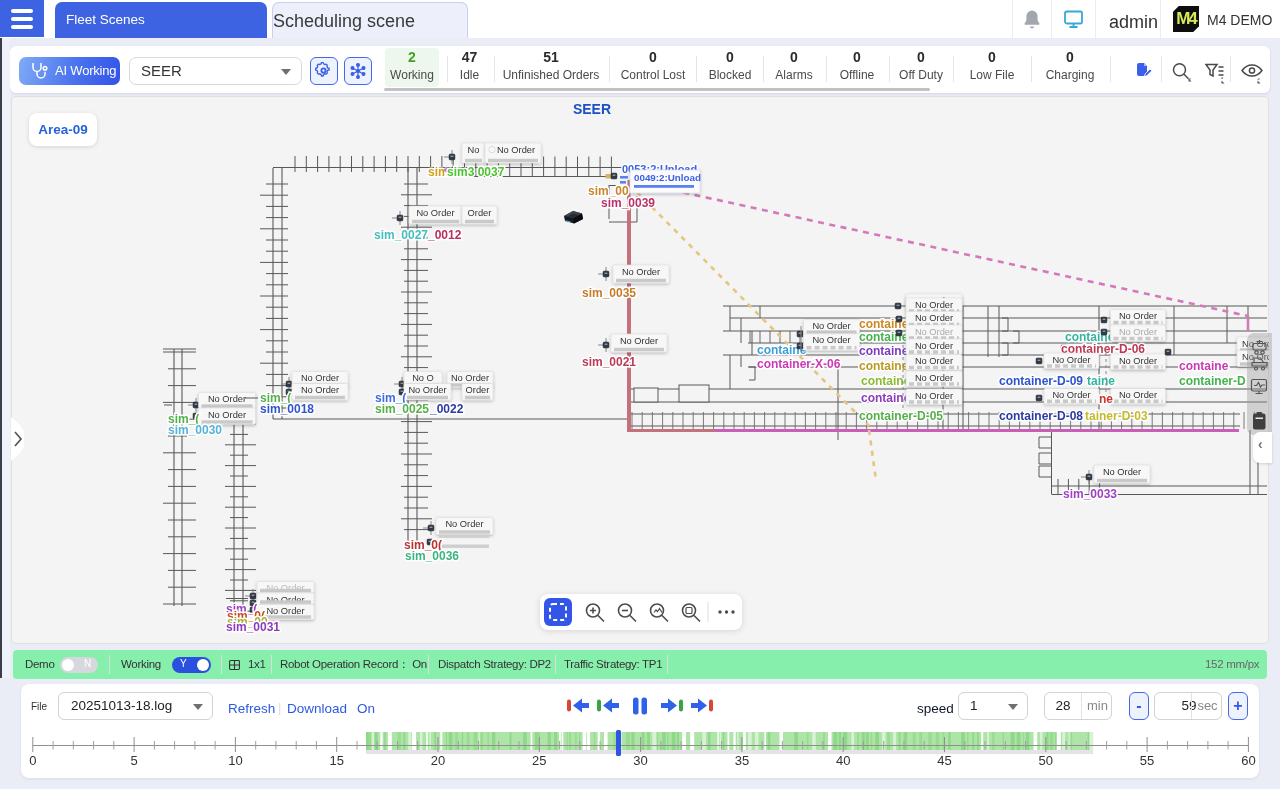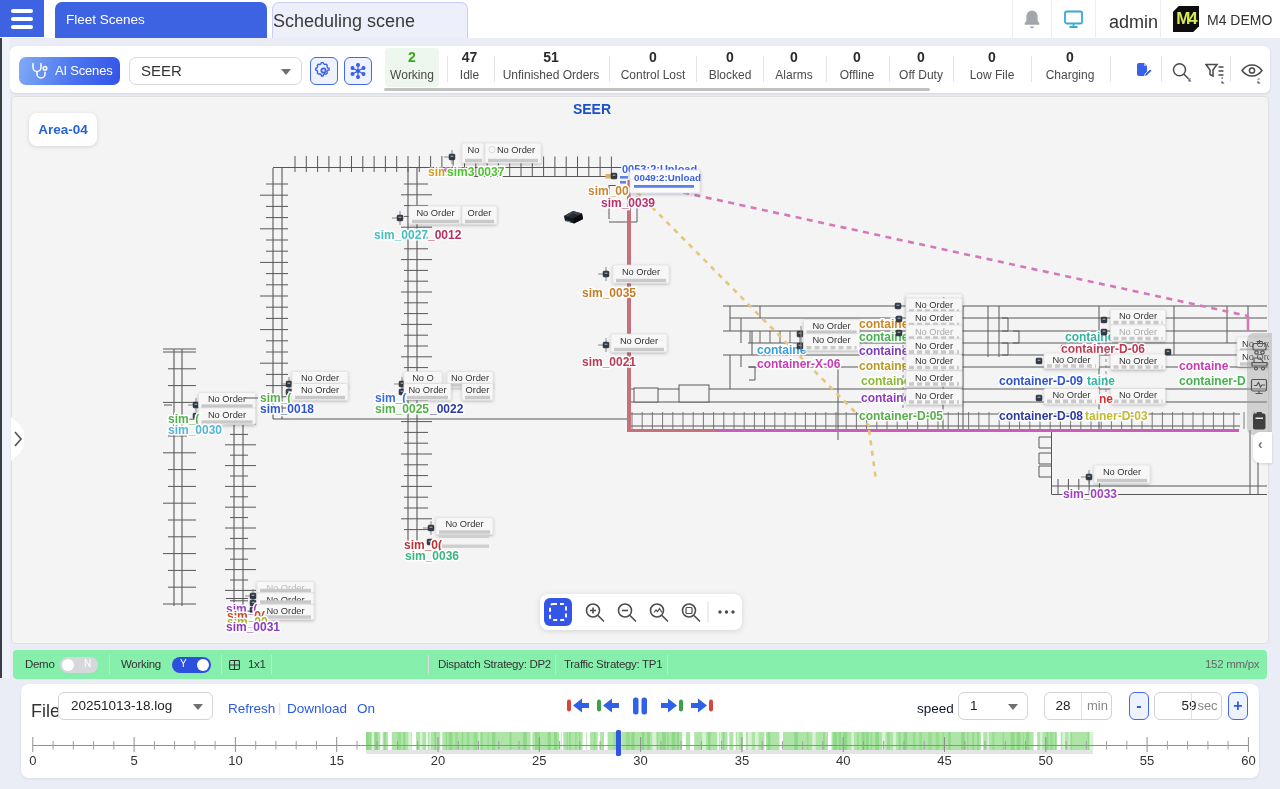--- a/index.html
+++ b/index.html
@@ -627,21 +627,21 @@
 <text x="1257.0" y="346.5" font-size="9.3" fill="#333" text-anchor="middle">No Ord</text>
 <rect x="1240" y="348.3" width="34" height="3.4" fill="#c9c9c9"></rect>
     </g>
 <g>
       <rect x="1237" y="350.5" width="40" height="16" fill="#f7f7f7" stroke="#dddddd" stroke-width="0.6" rx="1.5" style="filter:url(#tshadow)"></rect>
 <text x="1257.0" y="360.0" font-size="9.3" fill="#333" text-anchor="middle">No Ord</text>
 <rect x="1240" y="362.3" width="34" height="3.4" fill="#c9c9c9"></rect>
     </g>
 </svg>
 
-<div class="abs area02">Area-04</div>
+<div class="abs area02">Area-09</div>
 <div class="abs seertitle">SEER</div>
 
 <div class="abs" style="left:11px;top:417px;width:16px;height:44px;background:#fff;clip-path:polygon(0 0,9px 8px,13px 14px,13px 30px,9px 36px,0 44px)"></div>
 <svg class="abs" style="left:11px;top:417px" width="16" height="44" viewBox="0 0 16 44" fill="none" stroke="#555" stroke-width="1.7">
     <path d="M4 15 L10 22 L4 29"></path>
   </svg>
 
 <div class="abs" style="left:1247px;top:333px;width:25px;height:102px;background:rgba(150,150,150,0.38);border-radius:7px 0 0 7px"></div>
 <svg class="abs" style="left:1247px;top:333px" width="25" height="135" viewBox="0 0 25 135" fill="none" stroke="#555" stroke-width="1.2">
   <g transform="translate(5,7)">
@@ -715,21 +715,21 @@
 <svg class="abs" style="left:1064px;top:10px" width="19" height="19" viewBox="0 0 19 19" fill="none" stroke="#38a8d8" stroke-width="1.8">
   <rect x="1" y="1.5" width="17" height="12" rx="1.8"></rect>
     <path d="M9.5 13.5 v3 M5.5 17 h8"></path>
 </svg>
 <div class="abs" style="left:1109px;top:12px;font-size:18px;color:#333">admin</div>
 <div class="abs" style="left:1173px;top:6px;width:26px;height:26px;background:#0d0d0d;clip-path:polygon(22% 0,100% 0,100% 78%,78% 100%,0 100%,0 22%);"></div>
 <div class="abs" style="left:1175px;top:9px;width:22px;text-align:center;color:#d9e858;font-weight:bold;font-size:17px;letter-spacing:-2px">M4</div>
 <div class="abs" style="left:1207px;top:12px;font-size:14px;color:#333">M4 DEMO</div>
 
 <div class="abs statsbar"></div>
-<div class="abs aidoc">AI Scenes</div>
+<div class="abs aidoc">AI Working</div>
 <svg class="abs" style="left:31px;top:62px" width="18" height="17" viewBox="0 0 18 17" fill="none" stroke="#fff" stroke-width="1.5">
   <path d="M2 1 v4.5 a4 4 0 0 0 8 0 V1"></path>
   <path d="M6 9.5 v2.5 a4 4 0 0 0 8 0 v-2.2"></path>
   <circle cx="14" cy="6.2" r="1.8"></circle>
 </svg>
 <div class="abs seersel">SEER<span style="position:absolute;right:10px;top:11px;width:0;height:0;border-left:5px solid transparent;border-right:5px solid transparent;border-top:6px solid #6f6f6f"></span></div>
 <div class="abs iconbtn" style="left:310px"></div>
 <div class="abs iconbtn" style="left:344px"></div>
 <svg class="abs" style="left:315px;top:62px" width="17" height="17" viewBox="0 0 24 24" fill="none" stroke="#3a5fe8" stroke-width="2.6">
   <circle cx="12" cy="12" r="3"></circle>
@@ -837,30 +837,31 @@
       <span style="position:absolute;left:8px;top:1px;font-size:10px;color:#fff">Y</span>
       <span style="position:absolute;right:2px;top:2px;width:12px;height:12px;background:#fff;border-radius:50%"></span>
     </span>
   <span class="bdiv" style="left:208px"></span>
   <svg style="position:absolute;left:216px;top:10px" width="11" height="10" viewBox="0 0 12 11" fill="none" stroke="#333" stroke-width="1.2">
       <rect x="0.6" y="0.6" width="10.8" height="9.8" rx="1"></rect>
       <path d="M6 0.6 v9.8 M0.6 5.5 h10.8"></path>
     </svg>
   <span class="bb1item" style="left:235px">1x1</span>
   <span class="bdiv" style="left:258px"></span>
+  <span class="bb1item" style="left:267px">Robot Operation Record： On</span>
   <span class="bdiv" style="left:415px"></span>
   <span class="bb1item" style="left:425px">Dispatch Strategy: DP2</span>
   <span class="bdiv" style="left:542px"></span>
   <span class="bb1item" style="left:551px">Traffic Strategy: TP1</span>
   <span class="bdiv" style="left:654px"></span>
   <span class="bb1item" style="left:1192px;color:#666">152 mm/px</span>
 </div>
 
 <div class="abs filepanel"></div>
-<div class="abs" style="left:31px;top:701px;font-size:18px;color:#333">File</div>
+<div class="abs" style="left:31px;top:701px;font-size:10px;color:#333">File</div>
 <div class="inp" style="left:58px;width:155px;line-height:26px;padding-left:12px">20251013-18.log<span style="position:absolute;right:9px;top:11px;width:0;height:0;border-left:5px solid transparent;border-right:5px solid transparent;border-top:6px solid #6f6f6f"></span></div>
 <div class="abs link" style="left:228px;top:701px">Refresh</div>
 <div class="abs" style="left:278px;top:700px;color:#ddd;font-size:13px">|</div>
 <div class="abs link" style="left:287px;top:701px">Download</div>
 <div class="abs link" style="left:357px;top:701px">On</div>
 
 <svg class="abs" style="left:560px;top:694px" width="160" height="26" viewBox="0 0 160 26">
   <g fill="#2f62e8">
     <rect x="7" y="5.5" width="4" height="12" rx="2" fill="#d8453a"></rect>
     <path d="M13 11.5 l9 -7 v4.5 h7 v5 h-7 v4.5 Z"></path>

